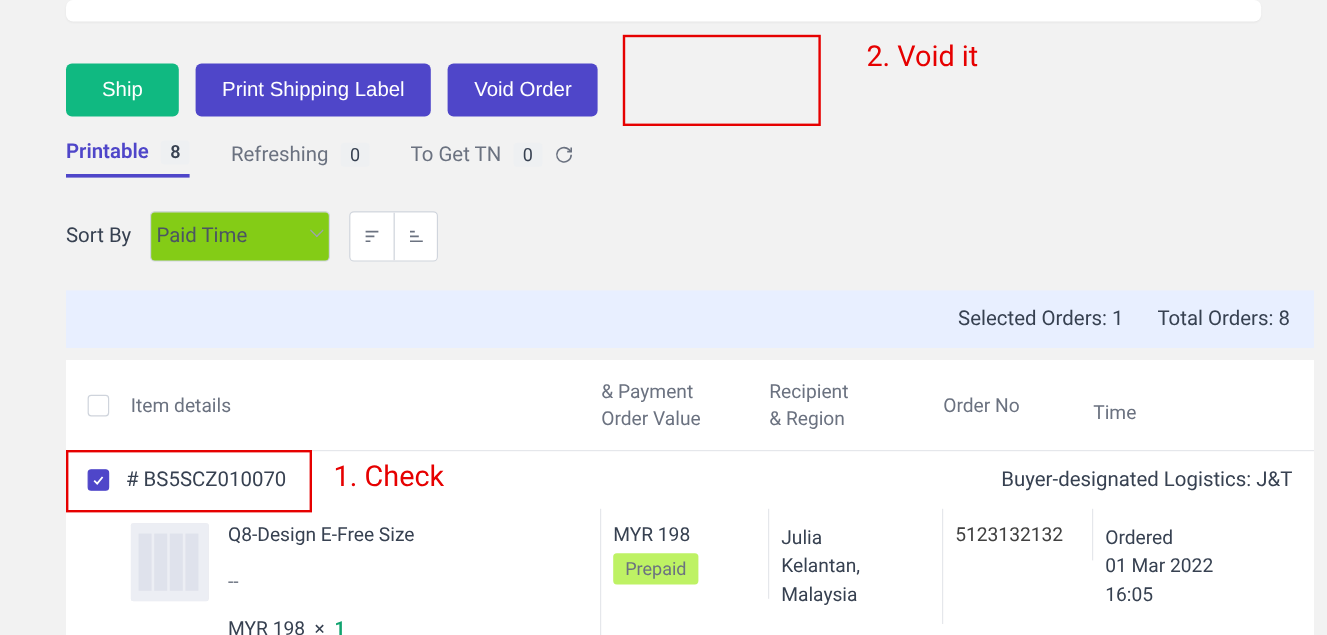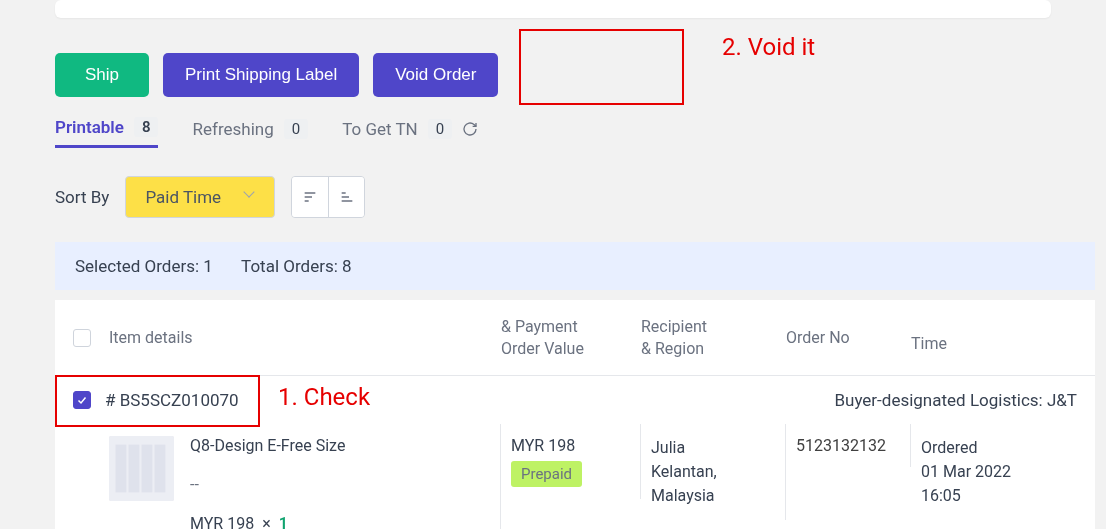--- a/index.html
+++ b/index.html
@@ -19,29 +19,29 @@
   .annot-void-text { position:absolute; left:647px; top:-20px; color:#e60000; font-size:24px;margin-left:20px; }
 
   .tabs { display:flex; gap:34px; margin-top:20px; align-items:center; font-size:17px; color:#6b7280;}
   .tab { display:flex; align-items:center; gap:10px; padding-bottom:8px; cursor:pointer;}
   .tab.active { color:#4f46c9; border-bottom:3px solid #4f46c9; font-weight:600;}
   .badge { background:#eef0f2; color:#374151; padding:1px 8px; border-radius:3px; font-size:15px;}
   .refresh-icon { width:16px; height:16px; color:#6b7280; cursor:pointer;}
   .refresh-icon svg { width:16px; height:16px; }
 
   .sort-row { margin-top:28px; display:flex; align-items:center; gap:16px; font-size:17px; color:#374151;}
-  .select { border:1px solid #d0d5dd; border-radius:4px; padding:10px 19px; width:150px; display:flex; align-items:center; justify-content:space-between; background:#fde047; cursor:pointer; color:#4b5563;}
+  .select { border:1px solid #d0d5dd; border-radius:4px; padding:10px 4px; width:150px; display:flex; align-items:center; justify-content:space-between; background:#84cc16; cursor:pointer; color:#4b5563;}
   .select .caret{width:10px;height:10px;}
   .select .caret::before{content:"";display:block;width:7px;height:7px;border-right:1.5px solid #9ca3af;border-bottom:1.5px solid #9ca3af;transform:rotate(45deg);margin-top:-4px;}
   .sort-btn-group{display:flex;border:1px solid #d0d5dd;border-radius:4px;overflow:hidden;}
   .sort-btn{width:36px;height:40px;display:flex;align-items:center;justify-content:center;background:#fff;cursor:pointer;}
   .sort-btn + .sort-btn{border-left:1px solid #d0d5dd;}
   .sort-btn svg{width:16px;height:16px;stroke:#6b7280;}
 
-  .sel-bar { margin-top:24px; background:#e8efff; padding:14px 20px; font-size:17px; color:#374151;}
+  .sel-bar { margin-top:24px; background:#e8efff; padding:14px 20px; font-size:17px; color:#374151;text-align:right;}
   .sel-bar span + span { margin-left:24px;}
 
   .table { margin-top:10px; background:#fff;}
   .thead { display:flex; align-items:center; padding:16px 4px 16px 18px; color:#6b7280; font-size:16px;}
   .th-check { width:36px; display:flex; align-items:center;}
   .chk { width:18px; height:18px; border:1.5px solid #cfd4dc; border-radius:3px; background:#fff; cursor:pointer; display:inline-flex; align-items:center; justify-content:center;}
   .chk.checked{background:#4f46c9;border-color:#4f46c9;}
   .chk.checked svg{width:12px;height:12px;}
   .th-item { width:392px;}
   .th-val  { width:140px; line-height:1.35;}

